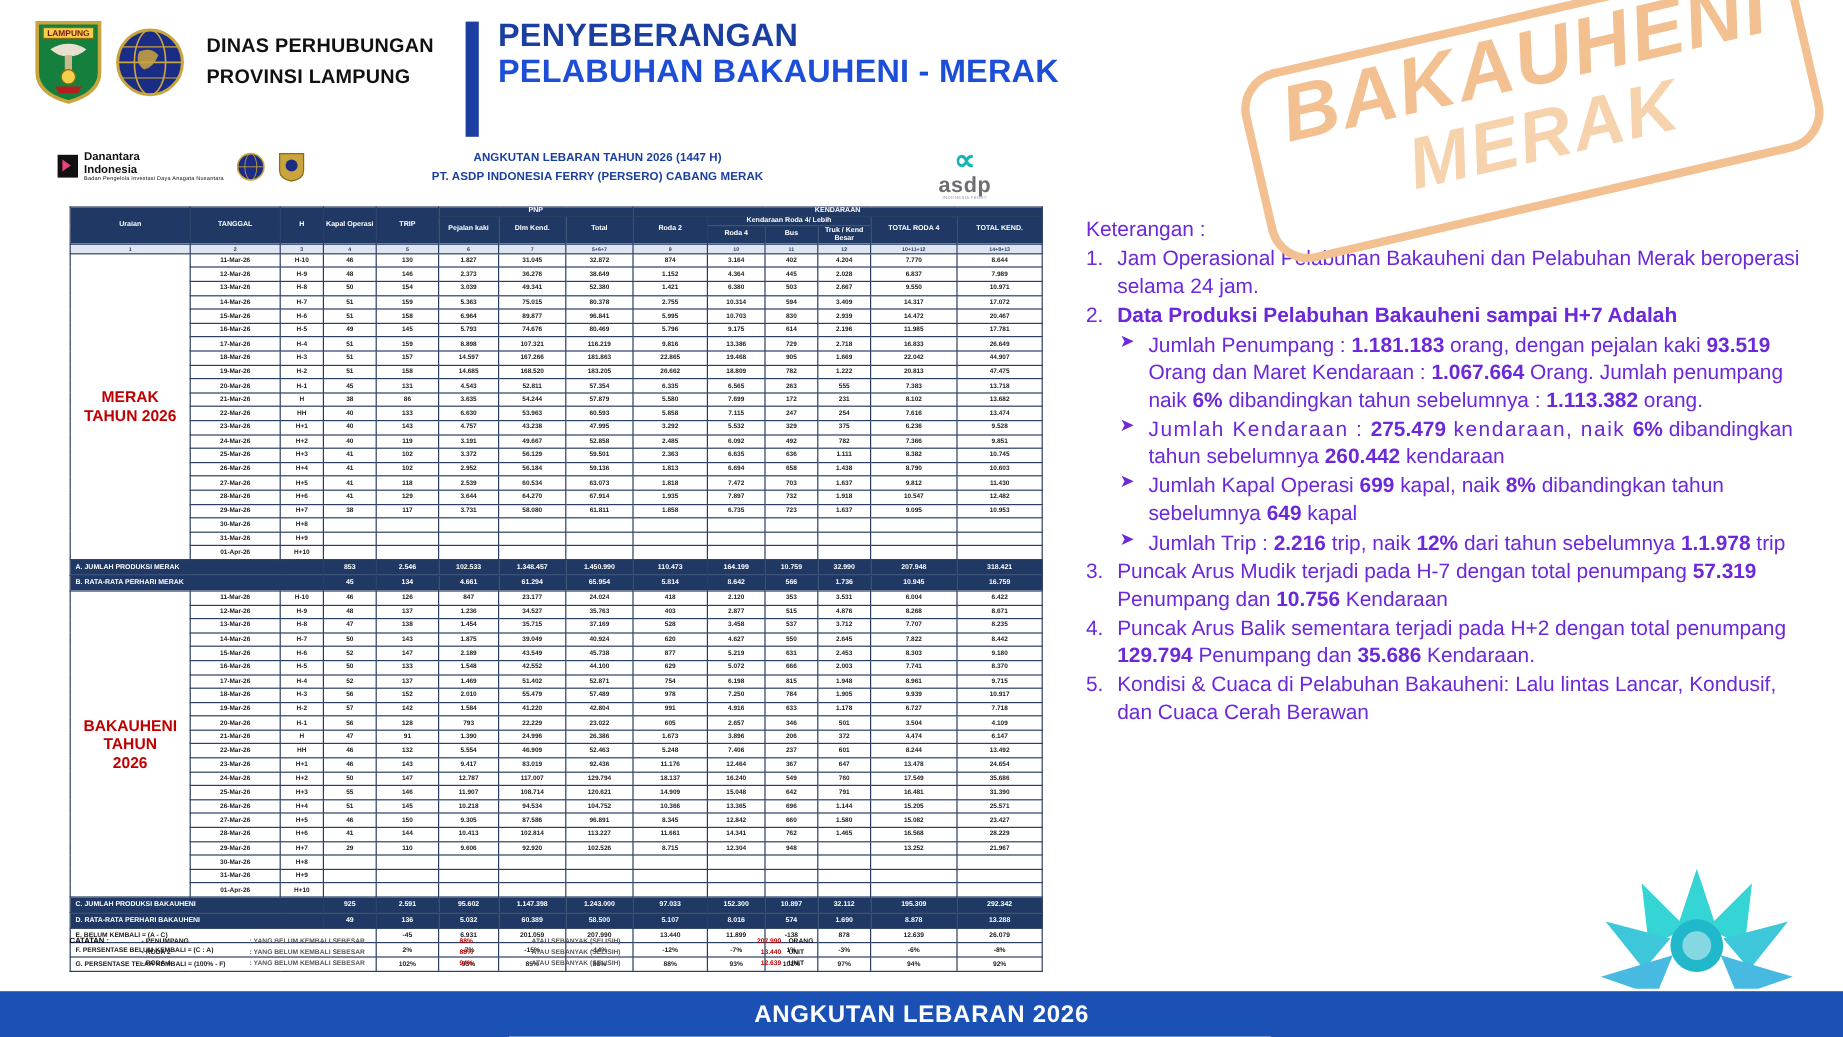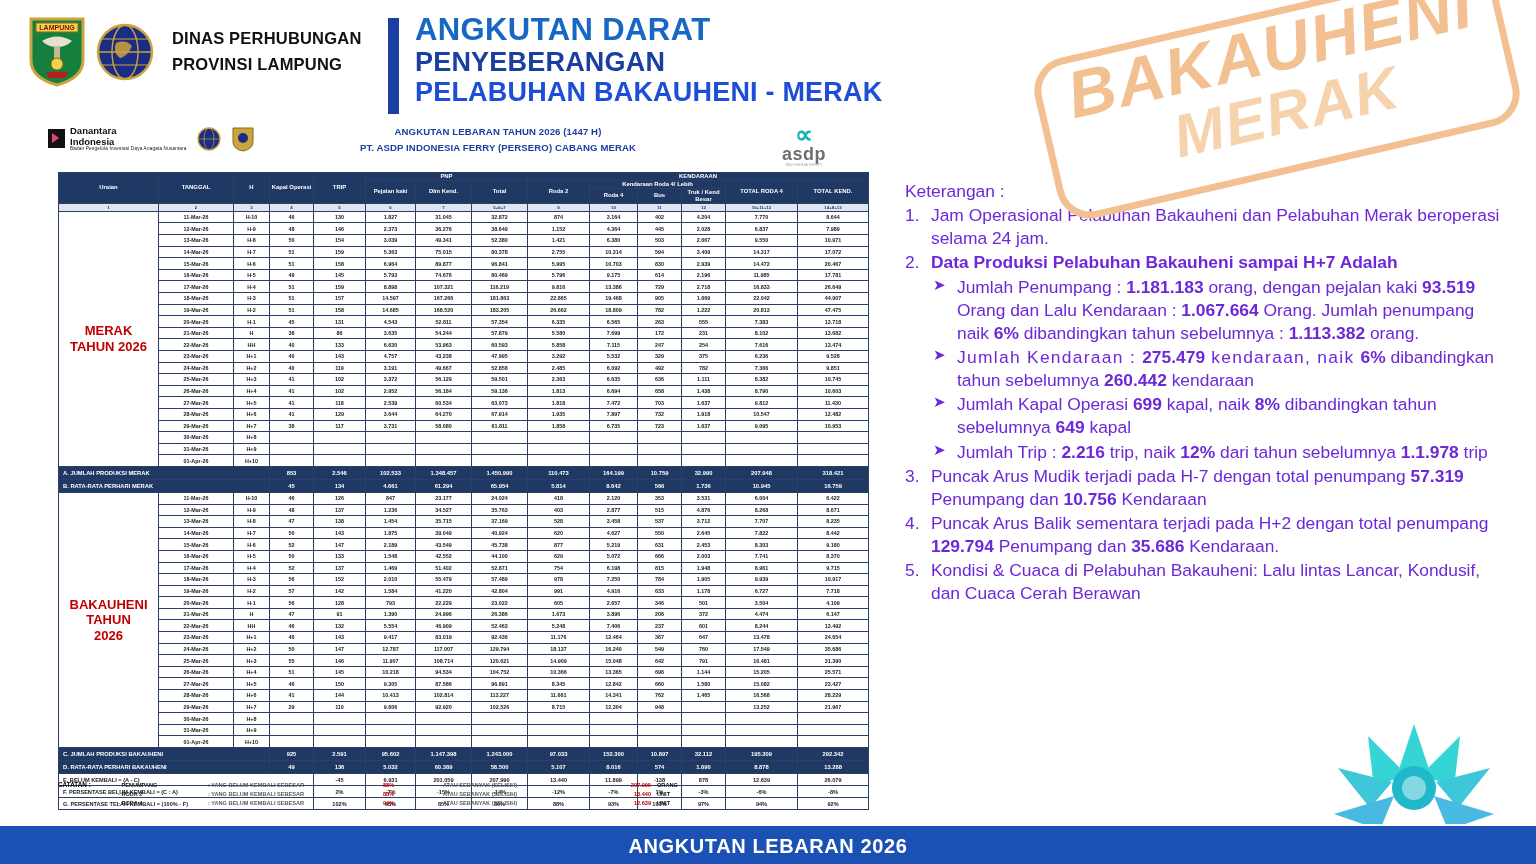--- a/index.html
+++ b/index.html
@@ -116,21 +116,20 @@
     </div>
     <div class="dept-text">
       <div>DINAS PERHUBUNGAN</div>
       <div>PROVINSI LAMPUNG</div>
     </div>
   </div>
 
   <div class="title-wrap">
     <div class="title-bar"></div>
     <div>
-      <div class="t1">ANGKUTAN DARAT</div>
       <div class="t2">PENYEBERANGAN</div>
       <div class="t3">PELABUHAN BAKAUHENI - MERAK</div>
     </div>
   </div>
 </div>
 
 <div class="subhead">
   <div class="sub-logos">
     <div class="danantara">
       <div class="dan-mark"></div>
@@ -1035,21 +1034,21 @@
     <li>
       <span class="n">1.</span>
       <span>Jam Operasional Pelabuhan Bakauheni dan Pelabuhan Merak beroperasi selama 24 jam.</span>
     </li>
     <li>
       <span class="n">2.</span>
       <b>Data Produksi Pelabuhan Bakauheni sampai H+7 Adalah</b>
       <ul class="sub">
         <li>
           <span class="ar">➤</span>
-          <span>Jumlah Penumpang : </span><b>1.181.183</b><span> orang, dengan pejalan kaki </span><b>93.519</b><span> Orang dan Lalu Kendaraan : </span><b>1.067.664</b><span> Orang. Jumlah penumpang naik </span><b>6%</b><span> dibandingkan tahun sebelumnya : </span><b>1.113.382</b><span> orang.</span>
+          <span>Jumlah Penumpang : </span><b>1.181.183</b><span> orang, dengan pejalan kaki </span><b>93.519</b><span> Orang dan Maret Kendaraan : </span><b>1.067.664</b><span> Orang. Jumlah penumpang naik </span><b>6%</b><span> dibandingkan tahun sebelumnya : </span><b>1.113.382</b><span> orang.</span>
         </li>
         <li>
           <span class="ar">➤</span>
           <span class="spaced">Jumlah Kendaraan : </span><b>275.479</b><span class="spaced"> kendaraan, naik </span><b>6%</b><span> dibandingkan tahun sebelumnya </span><b>260.442</b><span> kendaraan</span>
         </li>
         <li>
           <span class="ar">➤</span>
           <span>Jumlah Kapal Operasi </span><b>699</b><span> kapal, naik </span><b>8%</b><span> dibandingkan tahun sebelumnya </span><b>649</b><span> kapal</span>
         </li>
         <li>

